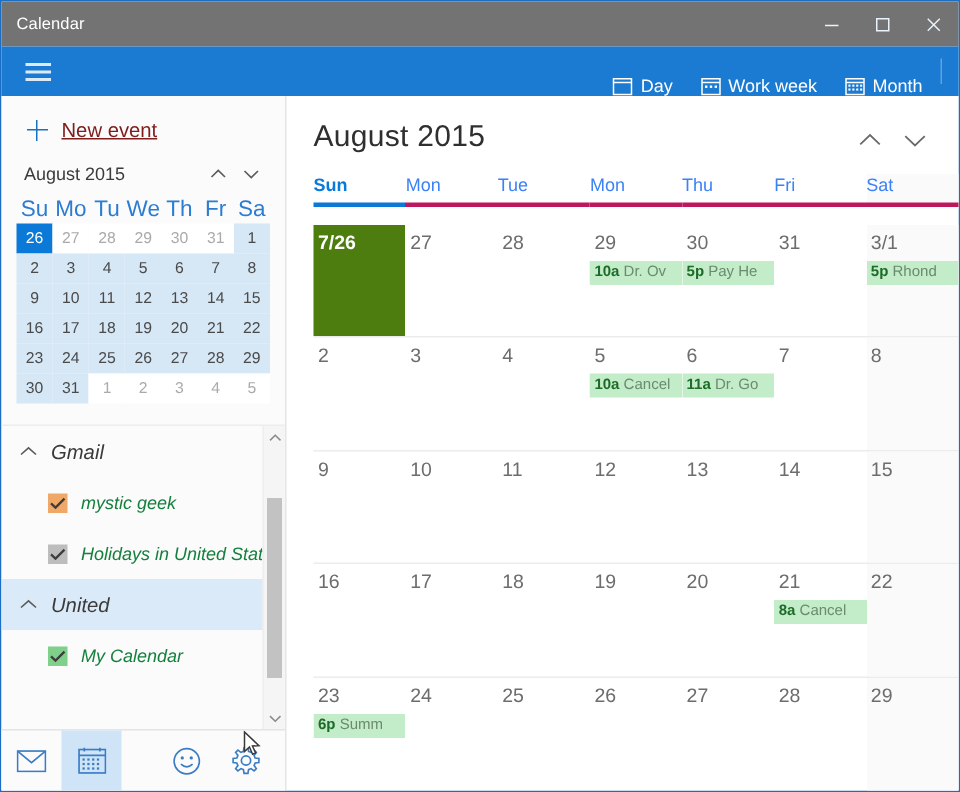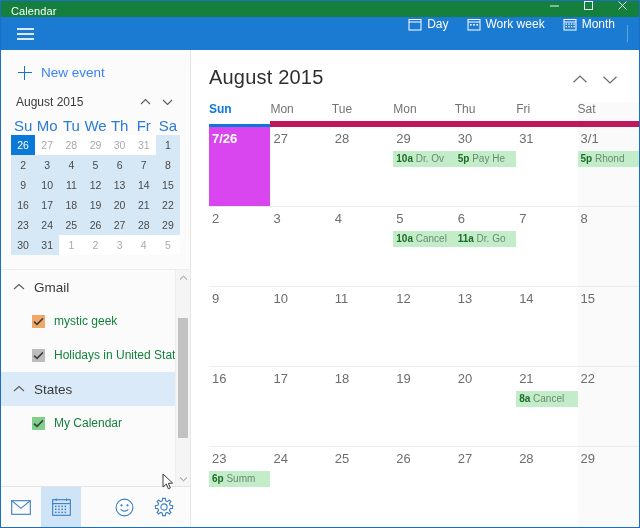--- a/index.html
+++ b/index.html
@@ -13,24 +13,24 @@
     width: 640px; height: 528px;
     position: relative;
     display: flex;
     flex-direction: column;
     border: 1px solid #1b6ec2;
     background: #fff;
   }
 
   
   .titlebar {
-    height: 16px;
-    background: #15803d;
+    height: 30px;
+    background: #737373;
     display: flex;
-    align-items: flex-end;
+    align-items: center;
     flex: 0 0 auto;
   }
   .titlebar .title {
     color: #ffffff;
     font-size: 11px;
     padding-left: 10px;
     letter-spacing: .1px;
   }
   .titlebar .spacer { flex: 1 1 auto; }
   .winbtn {
@@ -52,21 +52,21 @@
   .hamburger {
     width: 48px; height: 33px;
     display: flex; align-items: center; justify-content: center;
   }
   .ham-lines { width: 17px; }
   .ham-lines i {
     display: block; height: 2px; background: #dceaf7; margin: 3px 0;
   }
   .cmdbar .grow { flex: 1 1 auto; }
   .cmd-item {
-    display: flex; align-items: flex-start; gap: 5px;
+    display: flex; align-items: flex-end; gap: 5px;
     height: 33px; padding: 0 9px;
     font-size: 12px; color: #ffffff; white-space: nowrap;
   }
   .cmd-sep {
     width: 1px; height: 17px; background: #5fa4de; margin: 0 3px;
   }
   .cmd-ico { width: 14px; height: 14px; display:block; }
 
   
   .body {
@@ -81,22 +81,23 @@
     flex: 0 0 190px;
     background: #fbfbfb;
     border-right: 1px solid #e6e6e6;
     display: flex;
     flex-direction: column;
     position: relative;
   }
   .newevent {
     display: flex; align-items: center; gap: 9px;
     padding: 15px 0 13px 17px;
-    color: #3b82f6;
+    color: #7f1d1d;
     font-size: 13.5px;
+    text-decoration: underline;
   }
   .plus {
     position: relative; width: 14px; height: 14px; display:block;
   }
   .plus::before, .plus::after {
     content: ""; position: absolute; background: #1672c4;
   }
   .plus::before { left: 0; top: 6px; width: 14px; height: 1.4px; }
   .plus::after  { top: 0; left: 6px; height: 14px; width: 1.4px; }
 
@@ -130,20 +131,21 @@
   .mini-cell.in  { background: #d6e7f6; color: #4a4a4a; }
   .mini-cell.sel { background: #0a79d8; color: #ffffff; }
 
   
   .accounts {
     margin-top: 14px;
     flex: 1 1 auto;
     position: relative;
     overflow: hidden;
     border-top: 1px solid #ededed;
+    font-style: italic;
   }
   .acct-group {
     display: flex; align-items: center; gap: 9px;
     height: 34px; padding-left: 12px;
     font-size: 13.5px; color: #3a3a3a;
   }
   .acct-group.hl { background: #dbeaf8; }
   .caret { color: #5b5b5b; display:flex; }
   .acct-item {
     display: flex; align-items: center; gap: 9px;
@@ -206,28 +208,28 @@
     letter-spacing: .2px;
   }
   .main-head .grow { flex: 1 1 auto; }
   .navchev {
     width: 30px; height: 26px;
     display: flex; align-items: center; justify-content: center;
     color: #6a6a6a;
   }
   .dow-row {
     display: grid; grid-template-columns: repeat(7, 1fr);
-    margin: 10px 0 0 0;
+    margin: 10px 0 12px 0;
     padding-left: 18px;
     flex: 0 0 auto;
   }
   .dow {
-    font-size: 12px; color: #737373;
+    font-size: 12px; color: #3b82f6;
     padding-bottom: 5px;
-    border-bottom: 6px solid #be185d;
+    border-bottom: 3px solid #be185d;
   }
   .dow.today { color: #0a79d8; font-weight: bold; border-bottom: 3px solid #0a79d8; }
   .dow.sat { background: #fafafa; }
 
   .weeks {
     flex: 1 1 auto;
     display: grid;
     grid-template-rows: repeat(5, 1fr);
     padding-left: 18px;
     min-height: 0;
@@ -238,21 +240,21 @@
     min-height: 0;
   }
   .week:last-child { border-bottom: none; }
   .daycell {
     position: relative;
     padding: 4px 0 0 0;
     overflow: hidden;
     min-width: 0;
   }
   .daycell.sat { background: #fafafa; }
-  .daycell.selected { background: #d946ef; }
+  .daycell.selected { background: #4d7c0f; }
   .daynum {
     font-size: 13px; color: #6d6d6d; padding-left: 3px;
     line-height: 16px;
   }
   .daycell.selected .daynum { color: #ffffff; font-weight: bold; }
   .evt {
     margin-top: 4px;
     background: #c3ecc8;
     height: 16px;
     line-height: 16px;
@@ -451,21 +453,21 @@
                 </svg>
               </span>
               <span>Holidays in United States</span>
             </div>
             <div class="acct-group hl">
               <span class="caret">
                 <svg width="12" height="8" viewBox="0 0 12 8">
                   <path d="M1 6 L6 1.6 L11 6" fill="none" stroke="currentColor" stroke-width="1.1"></path>
                 </svg>
               </span>
-              <span>States</span>
+              <span>United</span>
             </div>
             <div class="acct-item">
               <span class="cbox" style="background: rgb(126, 208, 138);">
                 <svg width="11" height="9" viewBox="0 0 11 9">
                   <path d="M1 4.6 L4 7.4 L10 1.4" fill="none" stroke="#3d3d3d" stroke-width="1.5"></path>
                 </svg>
               </span>
               <span>My Calendar</span>
             </div>
           </div>

